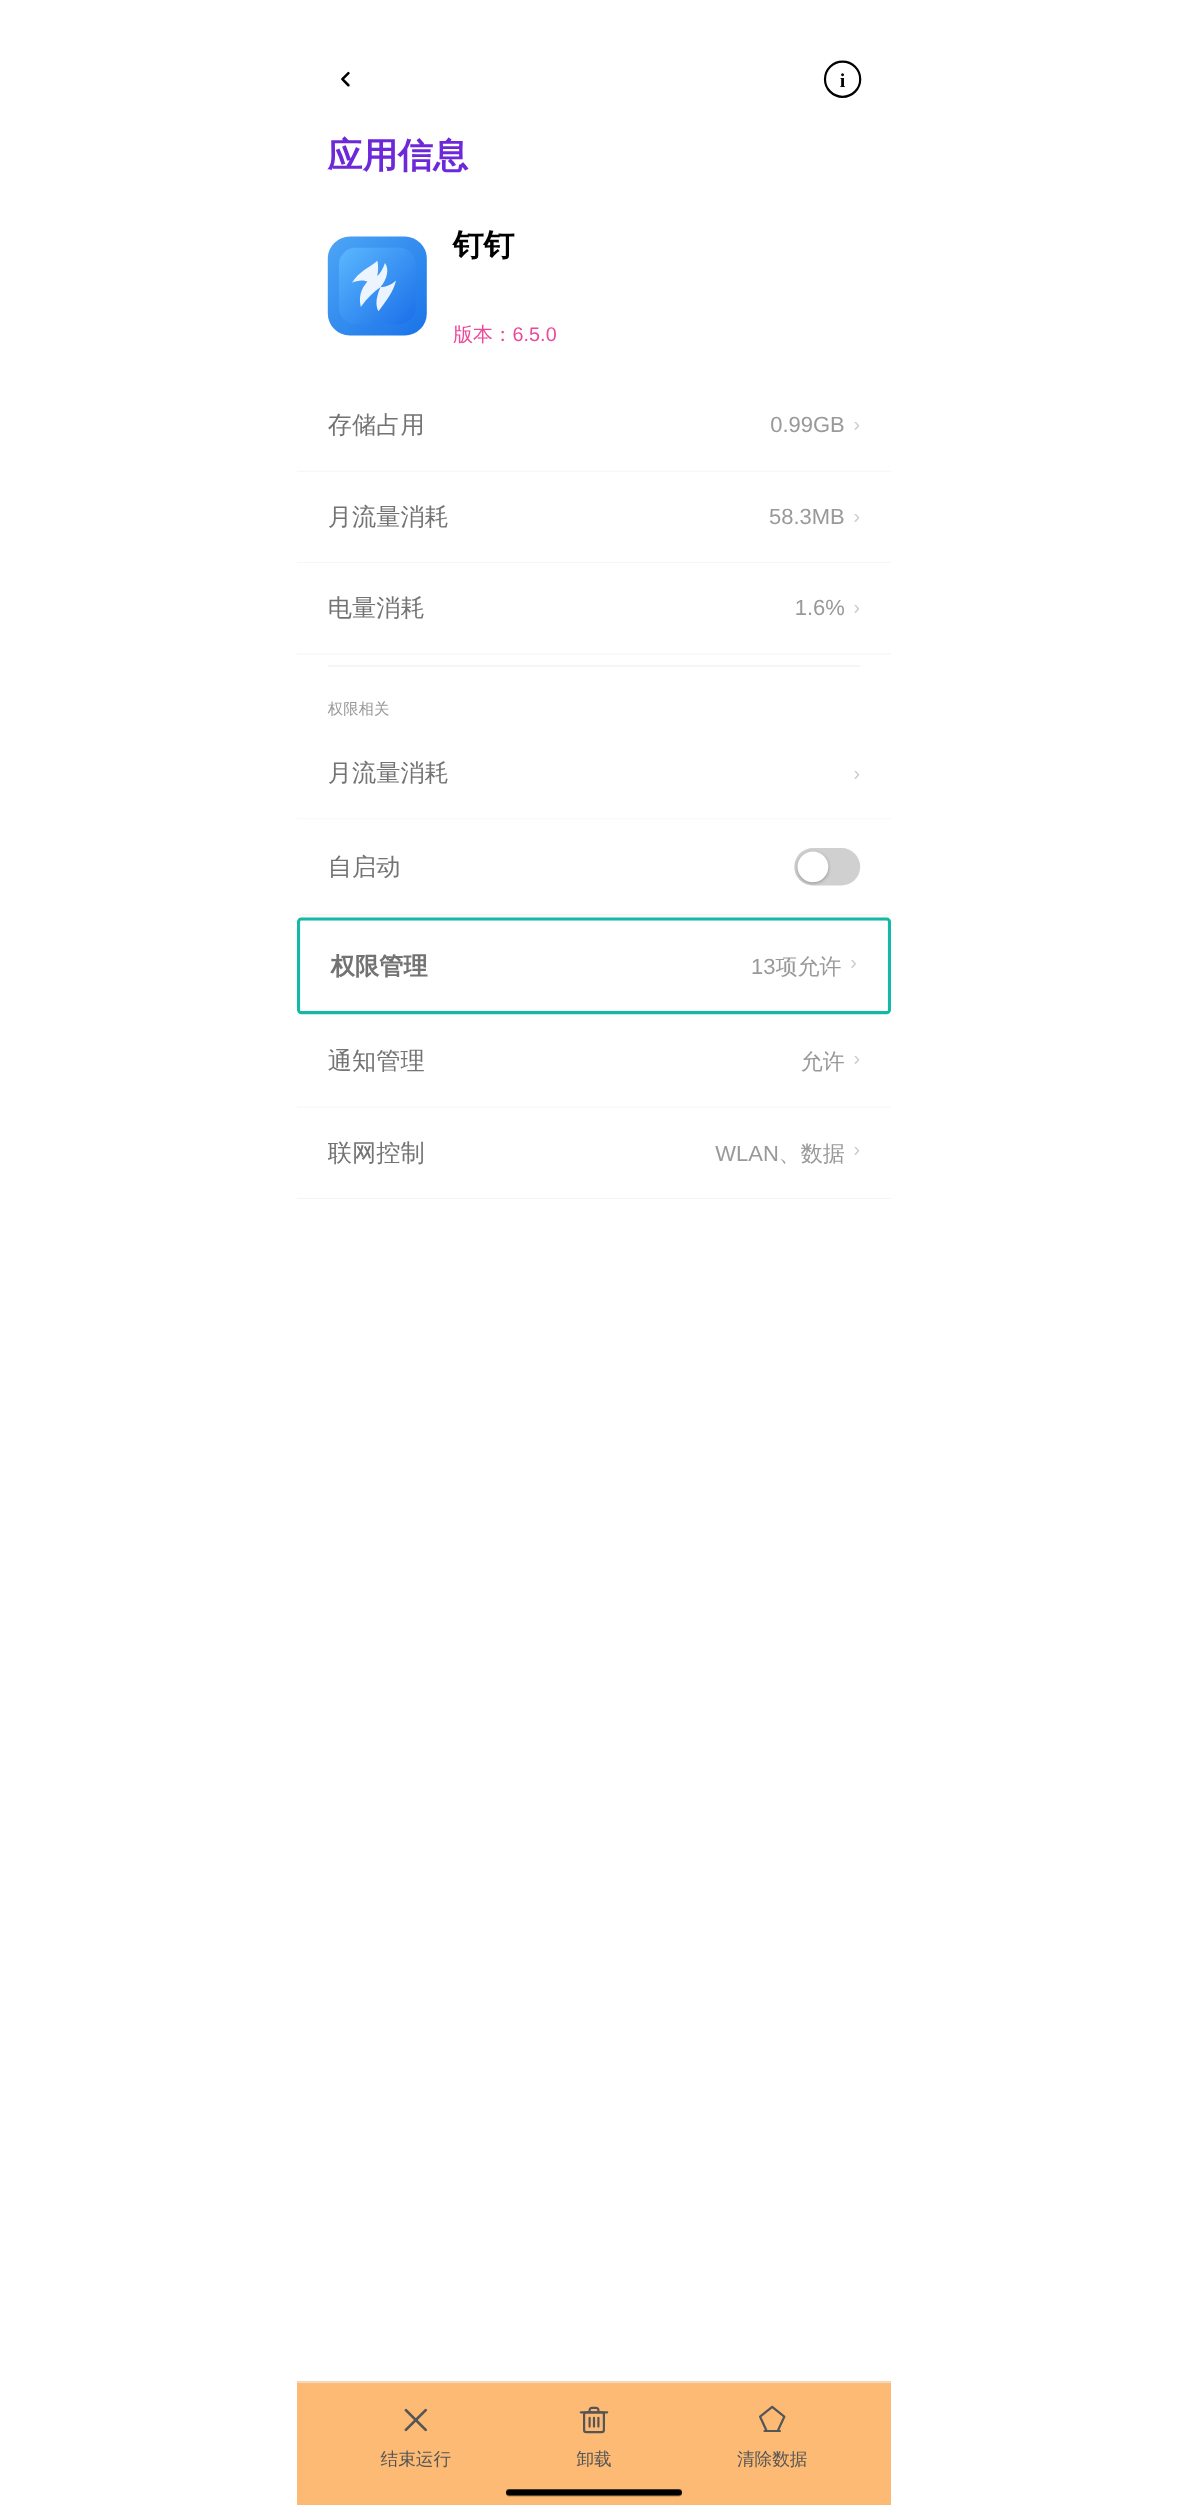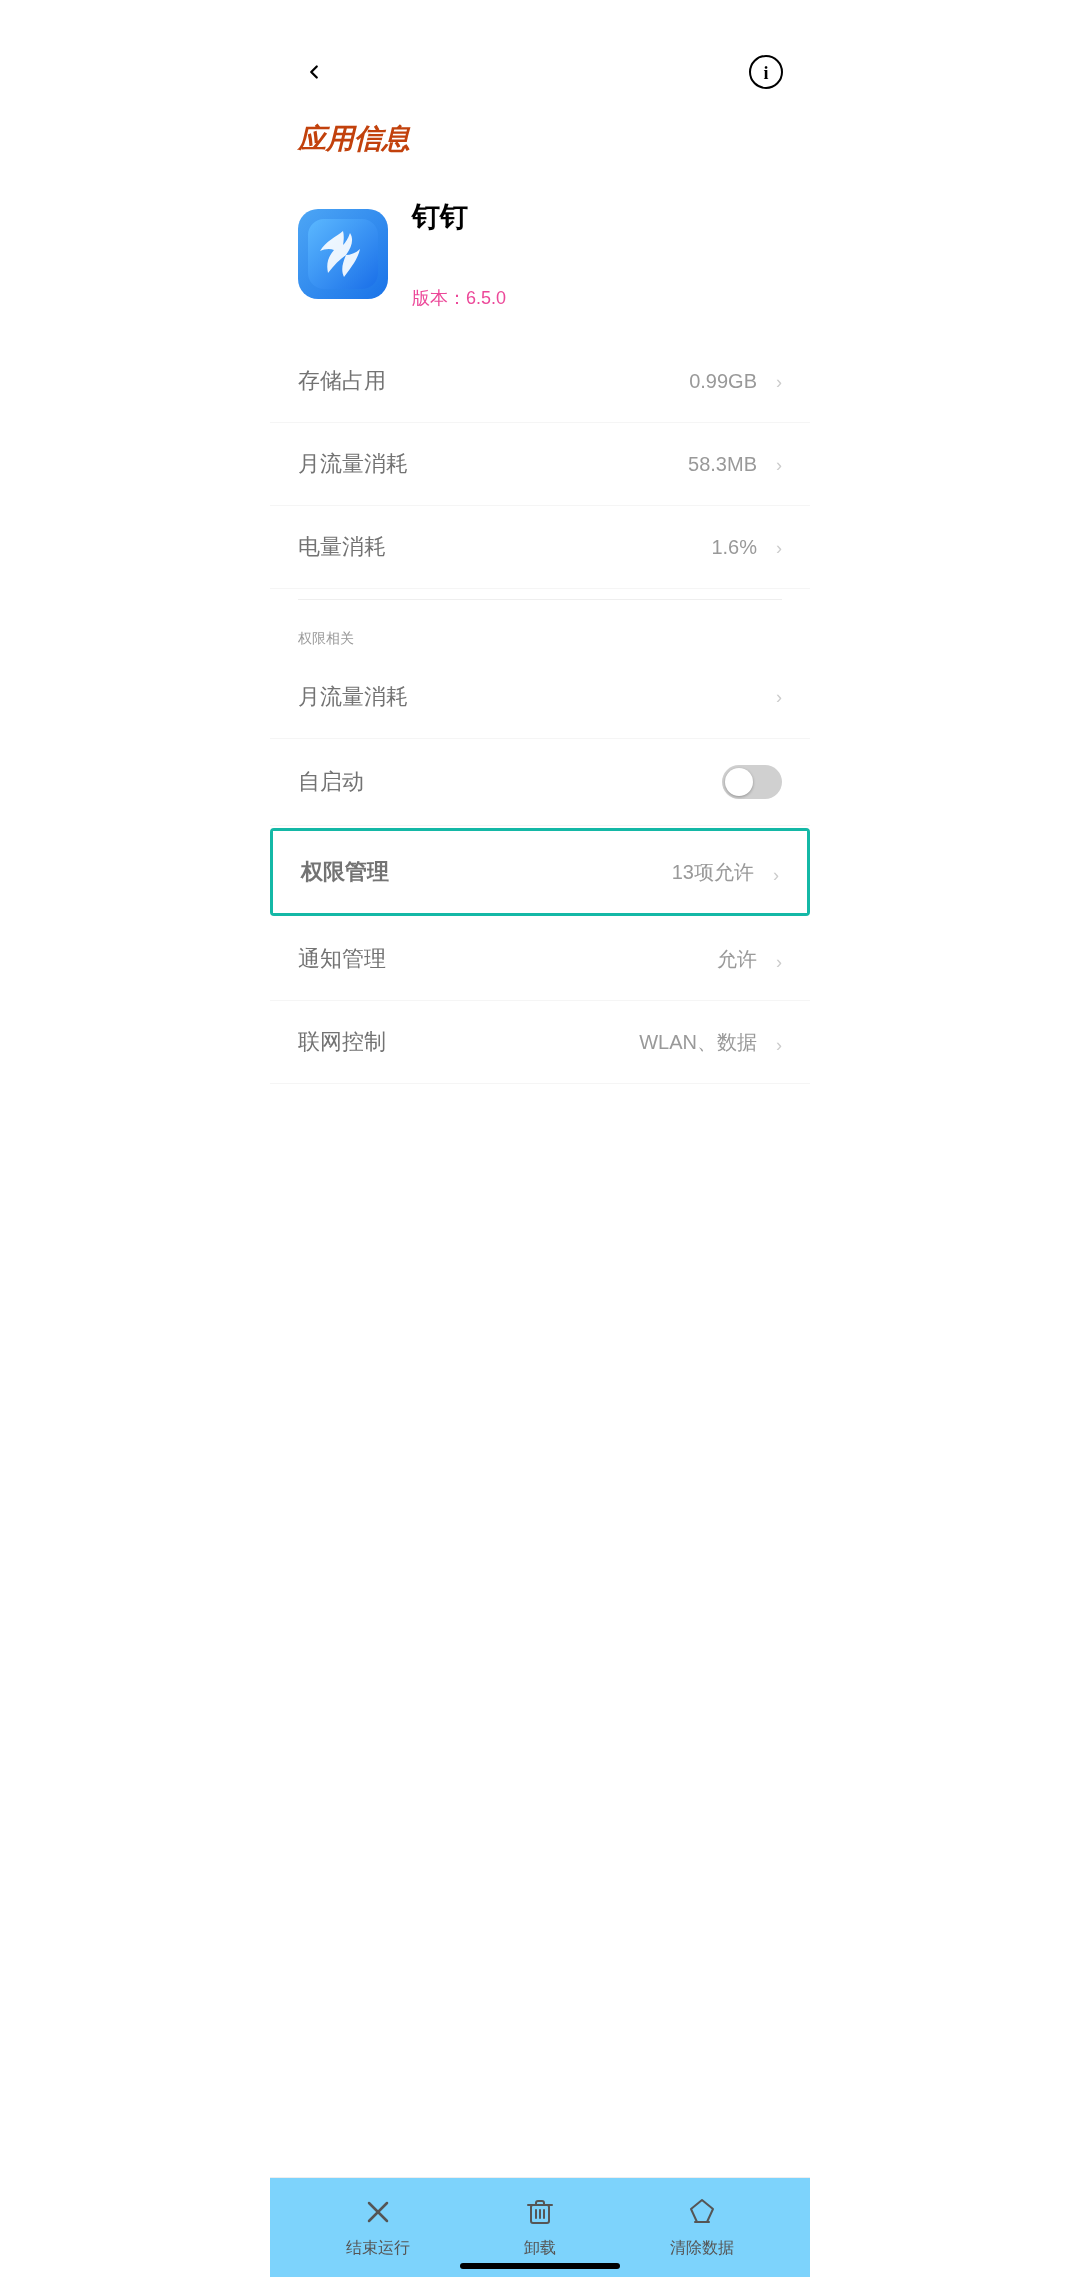--- a/index.html
+++ b/index.html
@@ -50,25 +50,24 @@
     .info-btn {
       width: 40px;
       height: 40px;
       display: flex;
       align-items: center;
       justify-content: center;
       cursor: pointer;
     }
 
     .page-title {
-      font-size: 28px;
+      font-size: 32px;
       font-weight: 600;
-      color: #c2410c;
+      color: #6d28d9;
       padding: 20px 28px 30px 28px;
-      font-style: italic;
     }
 
     .app-info-section {
       display: flex;
       align-items: center;
       padding: 10px 28px 30px 28px;
     }
 
     .app-icon {
       width: 90px;
@@ -112,22 +111,22 @@
     }
 
     .menu-item-label {
       font-size: 22px;
       color: #737373;
       font-weight: 400;
     }
 
     .menu-item-right {
       display: flex;
-      align-items: flex-end;
-      gap: 19px;
+      align-items: flex-start;
+      gap: 8px;
     }
 
     .menu-item-value {
       font-size: 20px;
       color: #999999;
     }
 
     .chevron-right {
       color: #cccccc;
       font-size: 18px;
@@ -182,26 +181,26 @@
       font-weight: 600;
     }
 
     .bottom-bar {
       position: fixed;
       bottom: 0;
       left: 50%;
       transform: translateX(-50%);
       width: 100%;
       max-width: 540px;
-      background: #7dd3fc;
+      background: #fdba74;
       border-top: 1px solid #eeeeee;
       display: flex;
       align-items: flex-start;
       justify-content: space-around;
-      padding: 16px 20px 18px 20px;
+      padding: 16px 20px 30px 20px;
     }
 
     .bottom-action {
       display: flex;
       flex-direction: column;
       align-items: center;
       gap: 8px;
       cursor: pointer;
     }
 

